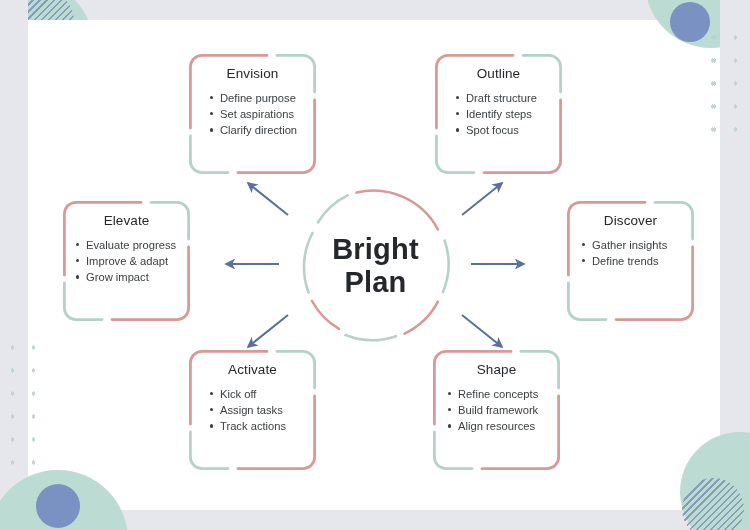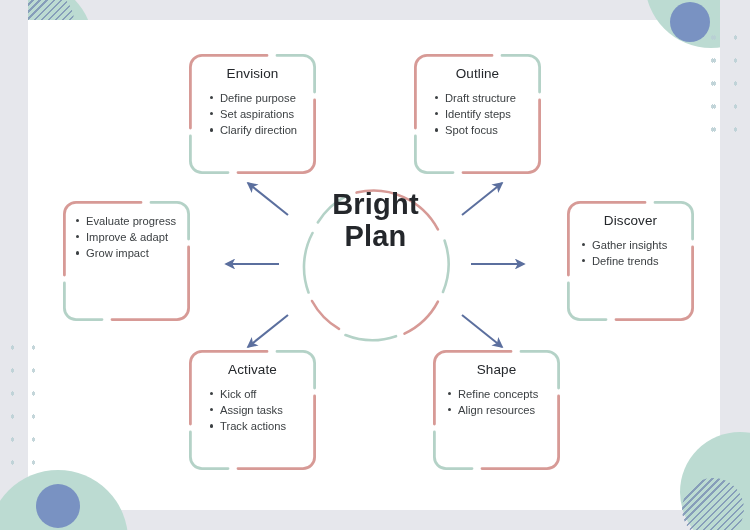--- a/index.html
+++ b/index.html
@@ -57,20 +57,21 @@
     left: 298px; top: 188px;
     width: 155px; height: 155px;
   }
   #hub svg { position: absolute; inset: 0; }
   .hub-label {
     position: absolute;
     inset: 0;
     display: flex;
     flex-direction: column;
     align-items: center;
+    justify-content: center;
     text-align: center;
     line-height: 1.12;
     font-size: 29px;
     font-weight: bold;
     color: #24272b;
     letter-spacing: .2px;
   }
 
   
   #arrows { position: absolute; left: 0; top: 0; width: 750px; height: 530px; }
@@ -110,21 +111,21 @@
     content: "";
     position: absolute;
     left: 1px; top: 6px;
     width: 3.2px; height: 3.2px;
     border-radius: 50%;
     background: #3c4043;
   }
 
   
   #card-envision { left: 189px; top: 54px;  }
-  #card-outline  { left: 414px; top: 54px; border-radius: 18px;  }
+  #card-outline  { left: 435px; top: 54px; border-radius: 18px;  }
   #card-elevate  { left: 63px;  top: 201px; }
   #card-discover { left: 567px; top: 201px; }
   #card-activate { left: 189px; top: 350px; }
   #card-shape    { left: 433px; top: 350px; }
 </style>
 </head>
 <body>
 
 <div id="stage">
 
@@ -229,20 +230,21 @@
     </ul>
   </div>
 
   <div class="card" id="card-elevate">
     <svg class="frame" viewBox="0 0 127 120" preserveAspectRatio="none">
       <path d="M 78 1.4 L 13 1.4 A 11.6 11.6 0 0 0 1.4 13 L 1.4 74" fill="none" stroke="#d79a96" stroke-width="2.8" stroke-linecap="round"></path>
       <path d="M 49 118.6 L 114 118.6 A 11.6 11.6 0 0 0 125.6 107 L 125.6 46" fill="none" stroke="#d79a96" stroke-width="2.8" stroke-linecap="round"></path>
       <path d="M 88 1.4 L 114 1.4 A 11.6 11.6 0 0 1 125.6 13 L 125.6 38" fill="none" stroke="#b4d2c7" stroke-width="2.8" stroke-linecap="round"></path>
       <path d="M 39 118.6 L 13 118.6 A 11.6 11.6 0 0 1 1.4 107 L 1.4 82" fill="none" stroke="#b4d2c7" stroke-width="2.8" stroke-linecap="round"></path>
     </svg>
+    <div class="card-title">Elevate</div>
     <ul class="card-list" style="padding-left:2px;">
       <li>Evaluate progress</li>
       <li>Improve &amp; adapt</li>
       <li>Grow impact</li>
     </ul>
   </div>
 
   <div class="card" id="card-discover">
     <svg class="frame" viewBox="0 0 127 120" preserveAspectRatio="none">
       <path d="M 78 1.4 L 13 1.4 A 11.6 11.6 0 0 0 1.4 13 L 1.4 74" fill="none" stroke="#d79a96" stroke-width="2.8" stroke-linecap="round"></path>
@@ -275,17 +277,18 @@
   <div class="card" id="card-shape">
     <svg class="frame" viewBox="0 0 127 120" preserveAspectRatio="none">
       <path d="M 78 1.4 L 13 1.4 A 11.6 11.6 0 0 0 1.4 13 L 1.4 74" fill="none" stroke="#d79a96" stroke-width="2.8" stroke-linecap="round"></path>
       <path d="M 49 118.6 L 114 118.6 A 11.6 11.6 0 0 0 125.6 107 L 125.6 46" fill="none" stroke="#d79a96" stroke-width="2.8" stroke-linecap="round"></path>
       <path d="M 88 1.4 L 114 1.4 A 11.6 11.6 0 0 1 125.6 13 L 125.6 38" fill="none" stroke="#b4d2c7" stroke-width="2.8" stroke-linecap="round"></path>
       <path d="M 39 118.6 L 13 118.6 A 11.6 11.6 0 0 1 1.4 107 L 1.4 82" fill="none" stroke="#b4d2c7" stroke-width="2.8" stroke-linecap="round"></path>
     </svg>
     <div class="card-title">Shape</div>
     <ul class="card-list" style="padding-left:4px;">
       <li>Refine concepts</li>
+      <li>Build framework</li>
       <li>Align resources</li>
     </ul>
   </div>
 
 </div>
 
 </body></html>

